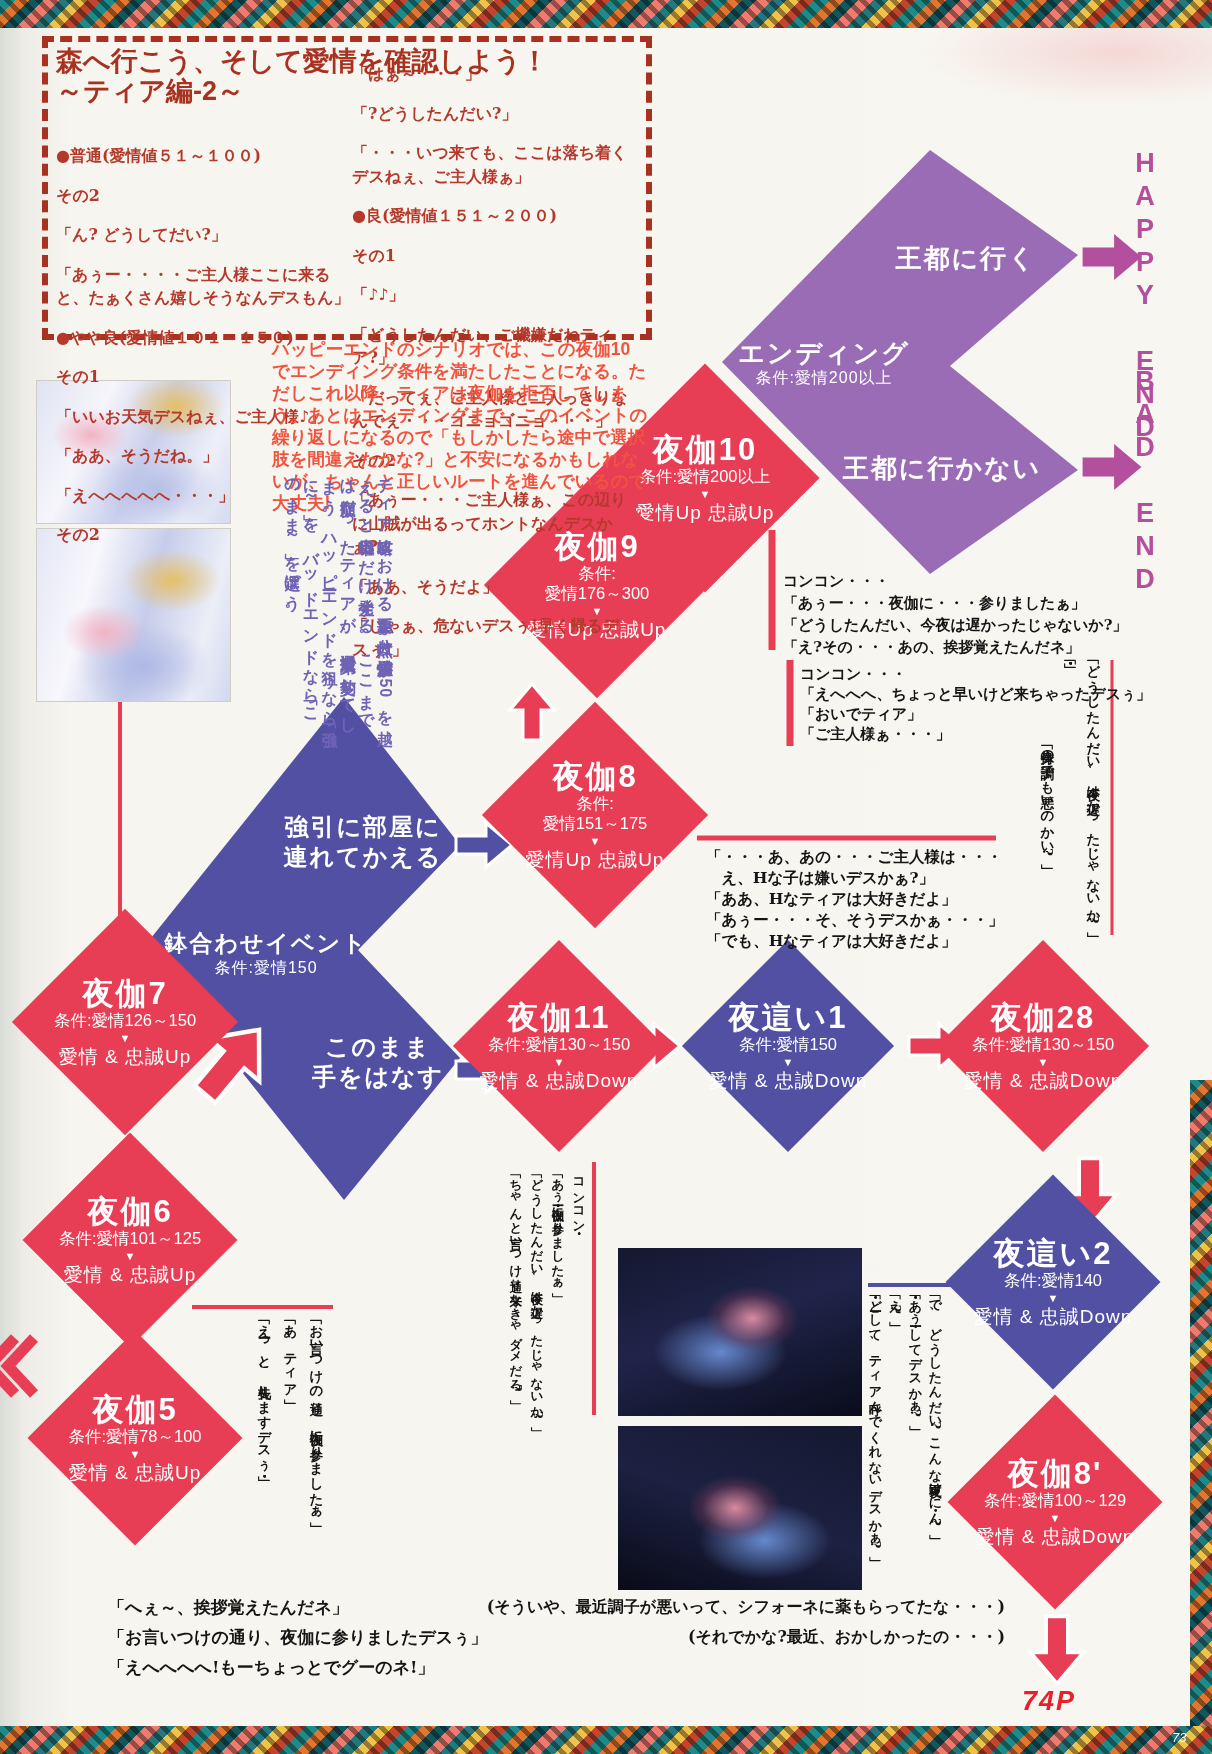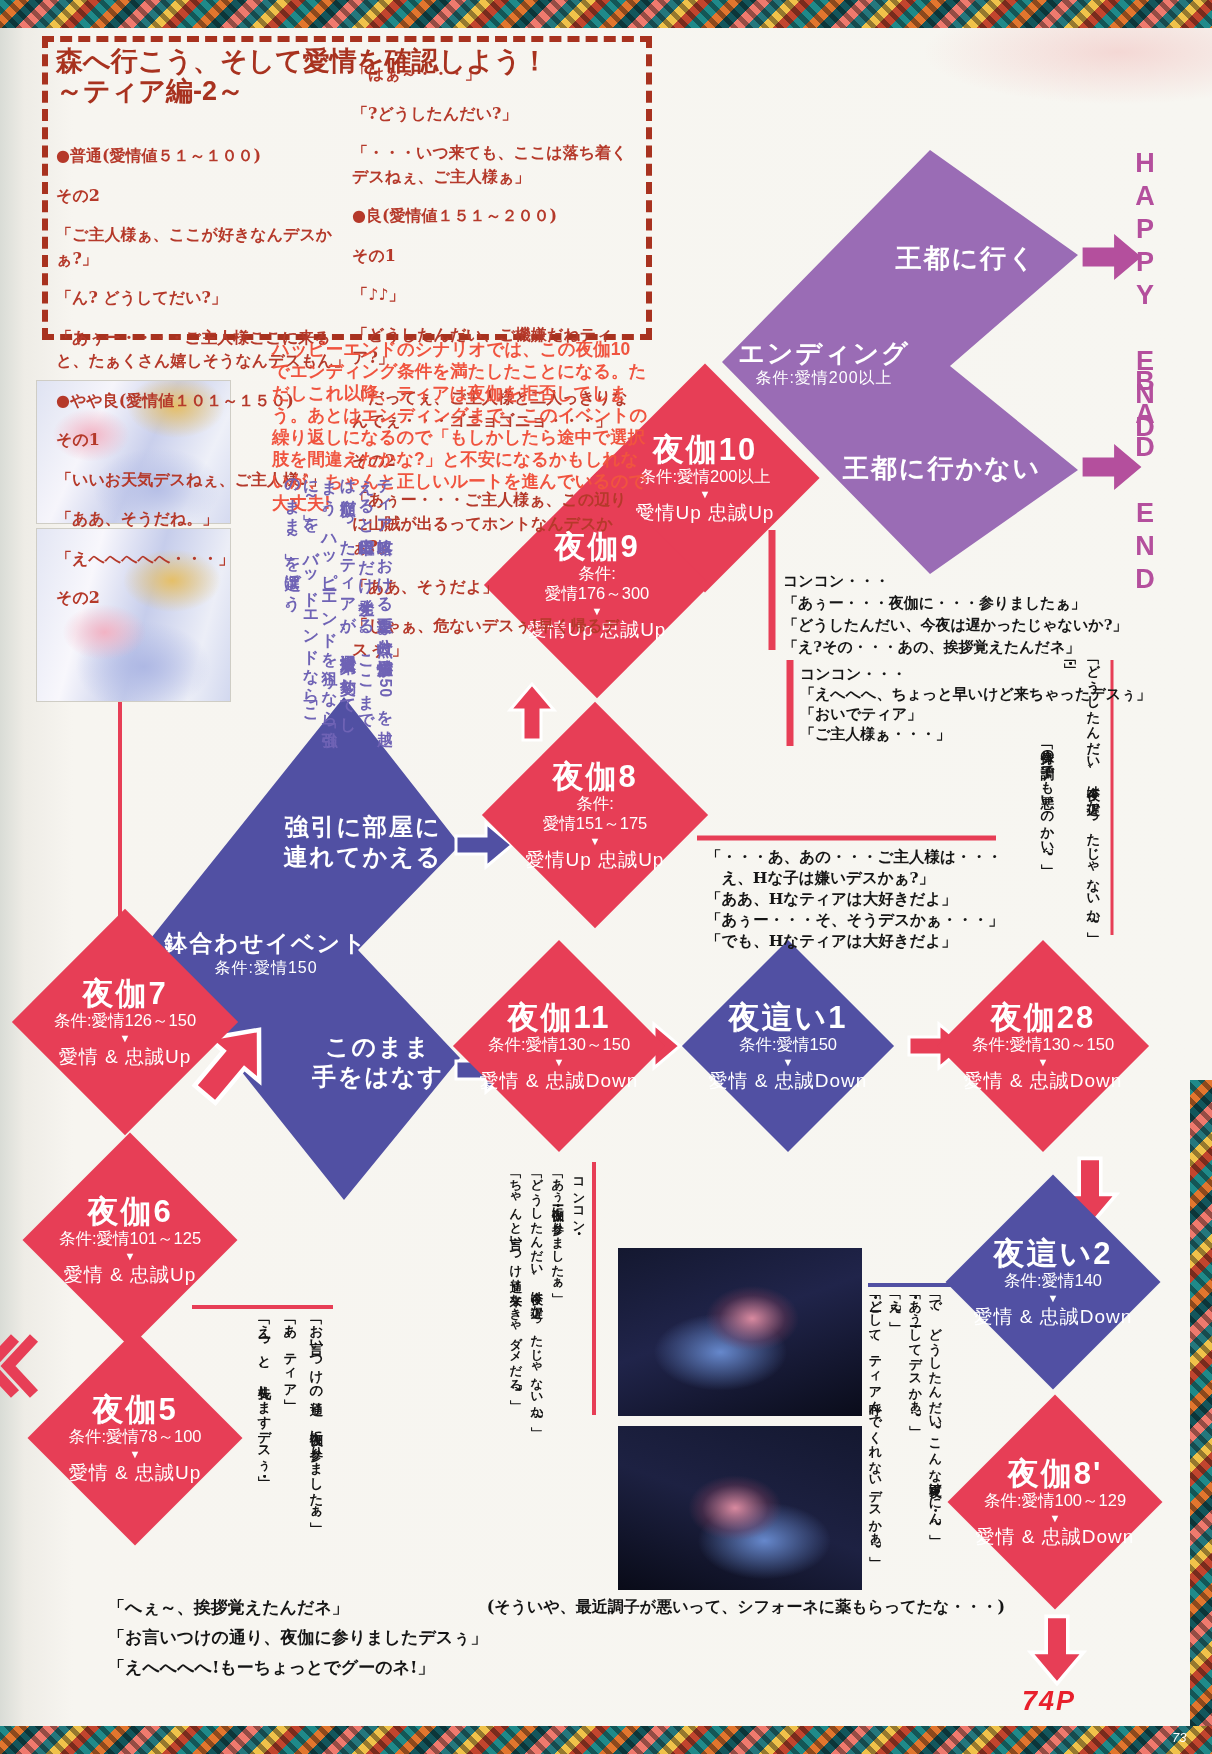--- a/index.html
+++ b/index.html
@@ -115,21 +115,20 @@
     <polyline points="34,1338 8,1366 34,1394" fill="none" stroke="#e73e56" stroke-width="11"></polyline>
     <polyline points="15,1338 -11,1366 15,1394" fill="none" stroke="#e73e56" stroke-width="11"></polyline>
   </svg>
 
   <div class="tbox">
     <h1><span>森へ行こう、そして愛情を確認しよう！</span><br><span>～ティア編-2～</span></h1>
   </div>
   <div class="col col-l">
     <p>●普通(愛情値５１～１００)</p>
     <p>その2</p>
-    <p>「ご主人様ぁ、ここが好きなんデスかぁ?」</p>
     <p>「ん? どうしてだい?」</p>
     <p>「あぅー・・・・ご主人様ここに来ると、たぁくさん嬉しそうなんデスもん」</p>
     <p>●やや良(愛情値１０１～１５０)</p>
     <p>その1</p>
     <p>「いいお天気デスねぇ、ご主人様♪」</p>
     <p>「ああ、そうだね。」</p>
     <p>「えへへへへへ・・・」</p>
     <p>その2</p>
   </div>
   <div class="col col-r">
@@ -267,20 +266,21 @@
     <p>「あぅー・・・そ、そうデスかぁ・・・」</p>
     <p>「でも、Hなティアは大好きだよ」</p>
   </div>
   <div class="dlg" style="left:108px;top:1592px;font-size:17px;line-height:30px;">
     <p>「へぇ～、挨拶覚えたんだネ」</p>
     <p>「お言いつけの通り、夜伽に参りましたデスぅ」</p>
     <p>「えへへへへ!もーちょっとでグーのネ!」</p>
   </div>
   <div class="dlg" style="right:207px;top:1592px;font-size:16px;line-height:30px;text-align:right;">
     <p>(そういや、最近調子が悪いって、シフォーネに薬もらってたな・・・)</p>
+    <p>(それでかな?最近、おかしかったの・・・)</p>
   </div>
 
   <div class="vdlg" style="right:107px;top:655px;height:300px;font-size:13.5px;line-height:23px;">
     <p>「どうしたんだい、今夜は遅かったじゃないか?」</p>
     <p>「・・・・・」</p>
     <p style="text-indent:85px;">「身体の調子でも悪いのかい?」</p>
   </div>
   <div class="vdlg" style="right:622px;top:1170px;height:250px;font-size:12.5px;line-height:21px;">
     <p>コンコン・・・</p>
     <p>「あぅー・・・・夜伽に・・・参りましたぁ」</p>

